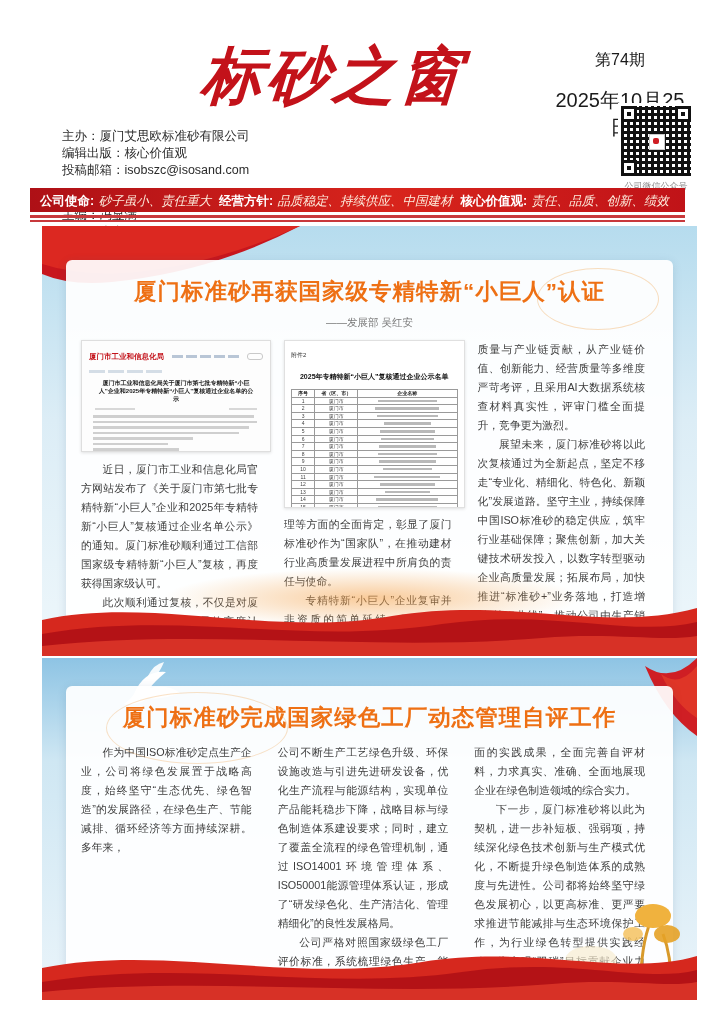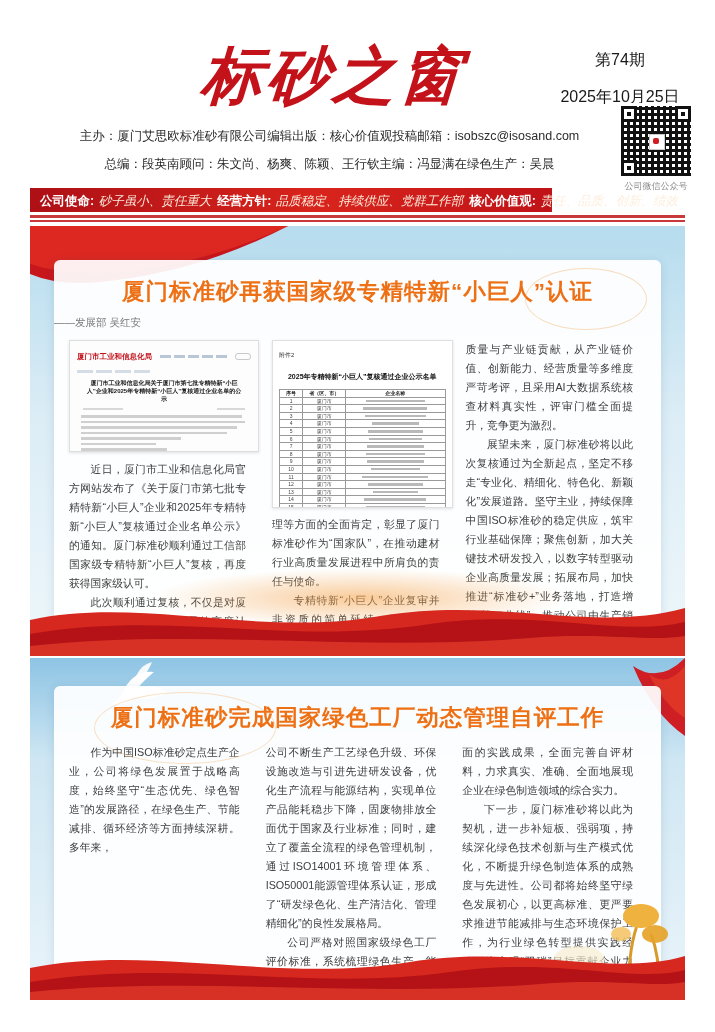--- a/index.html
+++ b/index.html
@@ -8,52 +8,52 @@
   
   .masthead{position:absolute;left:0;top:0;width:715px;height:186px;background:#fff;}
   .logo-wrap{position:absolute;left:62px;top:36px;width:100px;text-align:center;}
   .logo-oct{width:78px;height:78px;margin:0 auto;}
   .logo-cn{color:#cf1e24;font-weight:bold;font-size:17px;margin-top:4px;letter-spacing:1px;}
   .paper-title{position:absolute;left:168px;top:34px;width:330px;text-align:center;
     font-family:"DejaVu Serif","Liberation Serif",serif;font-weight:bold;font-style:italic;
     color:#c3121a;font-size:62px;letter-spacing:4px;transform:skewX(-3deg);}
   .issue-box{position:absolute;left:550px;top:50px;width:140px;text-align:center;color:#1a1a1a;}
   .issue-no{font-size:16px;margin-bottom:16px;}
-  .issue-date{font-size:16px;}
+  .issue-date{font-size:20px;}
   .qr{position:absolute;left:621px;top:106px;width:70px;height:70px;background:
     repeating-linear-gradient(0deg,#111 0 3px,transparent 3px 6px),
     repeating-linear-gradient(90deg,#111 0 3px,#fff 3px 6px);outline:3px solid #fff;}
   .qr .finder{position:absolute;width:16px;height:16px;border:3px solid #111;background:#fff;box-sizing:border-box;}
   .qr .finder::after{content:"";position:absolute;left:3px;top:3px;width:4px;height:4px;background:#111;}
   .qr .f1{left:0;top:0}.qr .f2{right:0;top:0}.qr .f3{left:0;bottom:0}
   .qr .center-logo{position:absolute;left:28px;top:28px;width:14px;height:14px;background:#fff;border:1px solid #ccc;}
   .qr .center-logo::after{content:"";position:absolute;left:3px;top:3px;width:6px;height:6px;background:#cf1e24;border-radius:2px;}
   .qr-caption{position:absolute;left:608px;top:180px;width:96px;text-align:center;font-size:9px;color:#8a8a8a;}
 
   .info-lines{position:absolute;left:62px;top:128px;width:535px;font-size:12.5px;color:#2b2b2b;}
-  .info-row{display:flex;justify-content:center;margin-bottom:11px;white-space:nowrap;}
-
-  
-  .banner{position:absolute;left:30px;top:188px;width:522px;height:24px;
+  .info-row{display:flex;justify-content:space-between;margin-bottom:11px;white-space:nowrap;flex-direction:column;}
+
+  
+  .banner{position:absolute;left:30px;top:188px;width:655px;height:24px;
     background:linear-gradient(90deg,#ae1016,#d8241c 55%,#c01318);display:flex;align-items:center;
     justify-content:space-between;padding:0 10px;box-sizing:border-box;white-space:nowrap;}
   .banner .lbl{color:#fff;font-weight:bold;font-size:12.5px;}
   .banner .val{color:#fdeede;font-size:12.5px;font-family:"DejaVu Serif","Liberation Serif",serif;font-style:italic;margin-right:6px;}
   .double-rule{position:absolute;left:30px;top:215px;width:655px;height:7px;
     border-top:3px solid #c8393c;border-bottom:2px solid #c8393c;box-sizing:border-box;}
 
   
-  .section{position:absolute;left:30px;width:655px;overflow:hidden;}
+  .section{position:absolute;left:42px;width:655px;overflow:hidden;}
   .section1{top:226px;height:430px;background:linear-gradient(180deg,#b6dcee 0%,#dcedf6 45%,#eef7fb 100%);}
   .section2{top:658px;height:342px;background:linear-gradient(180deg,#8ec4e4 0%,#cfe7f3 30%,#eaf4fa 100%);}
   .whitebox{position:absolute;background:rgba(255,255,255,0.93);border-radius:6px;box-shadow:0 2px 10px rgba(40,80,120,0.15);}
   .box1{left:24px;top:34px;width:607px;height:376px;}
   .box2{left:24px;top:28px;width:607px;height:296px;}
   .art-title{text-align:center;color:#ee7014;font-weight:bold;font-size:22.5px;margin:16px 18px 0 18px;letter-spacing:1px;}
-  .byline{color:#7a7a7a;font-size:10.5px;margin-top:9px;}
+  .byline{text-align:center;color:#7a7a7a;font-size:10.5px;margin-top:9px;}
   .cols{display:flex;gap:13px;padding:10px 15px 0 15px;}
   .col{width:190px;font-size:10.8px;line-height:19px;color:#3c3c3c;text-align:justify;}
   .col p{margin:0 13px 0 0;}
   .col p.ind{text-indent:2em;}
 
   
   .webshot{background:#fdfdfd;border:1px solid #dedede;box-shadow:0 1px 3px rgba(0,0,0,.12);
     padding:6px 7px;margin-bottom:8px;height:112px;box-sizing:border-box;overflow:hidden;}
   .ws-head{display:flex;align-items:center;gap:8px;}
   .ws-site{color:#c3121a;font-weight:bold;font-size:7.5px;white-space:nowrap;}
@@ -112,30 +112,29 @@
   <div class="qr-caption">公司微信公众号</div>
 
   <div class="info-lines">
     <div class="info-row">
       <span><span>主办：</span><span>厦门艾思欧标准砂有限公司</span></span>
       <span><span>编辑出版：</span><span>核心价值观</span></span>
       <span><span>投稿邮箱：</span><span>isobszc@isosand.com</span></span>
     </div>
     <div class="info-row">
       <span><span>总编：</span><span>段英南</span></span>
-      <span><span>顾问：</span><span>朱文尚、杨爽、陈颖、王行钦</span></span>
       <span><span>主编：</span><span>冯显满</span></span>
       <span><span>在绿色生产：</span><span>吴晨</span></span>
     </div>
   </div>
 </div>
 
 <div class="banner">
   <span><span class="lbl">公司使命:</span> <span class="val">砂子虽小、责任重大</span></span>
-  <span><span class="lbl">经营方针:</span> <span class="val">品质稳定、持续供应、党群工作部</span></span>
+  <span><span class="lbl">经营方针:</span> <span class="val">品质稳定、持续供应、中国建材</span></span>
   <span><span class="lbl">核心价值观:</span> <span class="val">责任、品质、创新、绩效</span></span>
 </div>
 <div class="double-rule"></div>
 
 <div class="section section1">
   <svg class="ribbon-tl deco" viewBox="0 0 280 64">
     <path d="M0,0 L258,0 Q170,46 70,56 Q28,60 0,48 Z" fill="#c8161d"></path>
     <path d="M0,0 L258,0 Q180,36 95,46 Q40,51 0,38 Z" fill="#df2b22" opacity="0.85"></path>
   </svg>
 
@@ -332,21 +331,21 @@
   </svg>
 
   <div class="whitebox box2">
     <div class="swirl deco" style="left:40px;top:6px;width:180px;height:70px;border-color:rgba(240,160,70,.3);"></div>
     <div class="art-title">厦门标准砂完成国家绿色工厂动态管理自评工作</div>
     <div class="cols">
       <div class="col">
         <p class="ind">作为中国ISO标准砂定点生产企业，公司将绿色发展置于战略高度，始终坚守“生态优先、绿色智造”的发展路径，在绿色生产、节能减排、循环经济等方面持续深耕。多年来，</p>
       </div>
       <div class="col">
-        <p>公司不断生产工艺绿色升级、环保设施改造与引进先进研发设备，优化生产流程与能源结构，实现单位产品能耗稳步下降，固废物排放全面优于国家及行业标准；同时，建立了覆盖全流程的绿色管理机制，通过ISO14001环境管理体系、ISO50001能源管理体系认证，形成了“研发绿色化、生产清洁化、管理精细化”的良性发展格局。</p>
+        <p>公司不断生产工艺绿色升级、环保设施改造与引进先进研发设备，优化生产流程与能源结构，实现单位产品能耗稳步下降，战略目标与绿色制造体系建设要求；同时，建立了覆盖全流程的绿色管理机制，通过ISO14001环境管理体系、ISO50001能源管理体系认证，形成了“研发绿色化、生产清洁化、管理精细化”的良性发展格局。</p>
         <p class="ind">公司严格对照国家级绿色工厂评价标准，系统梳理绿色生产、能源利用、环境管理等方</p>
       </div>
       <div class="col">
         <p>面的实践成果，全面完善自评材料，力求真实、准确、全面地展现企业在绿色制造领域的综合实力。</p>
         <p class="ind">下一步，厦门标准砂将以此为契机，进一步补短板、强弱项，持续深化绿色技术创新与生产模式优化，不断提升绿色制造体系的成熟度与先进性。公司都将始终坚守绿色发展初心，以更高标准、更严要求推进节能减排与生态环境保护工作，为行业绿色转型提供实践经验，为实现“双碳”目标贡献企业力量。</p>
       </div>
     </div>
   </div>
 
   <svg class="gold deco" viewBox="0 0 170 110">

